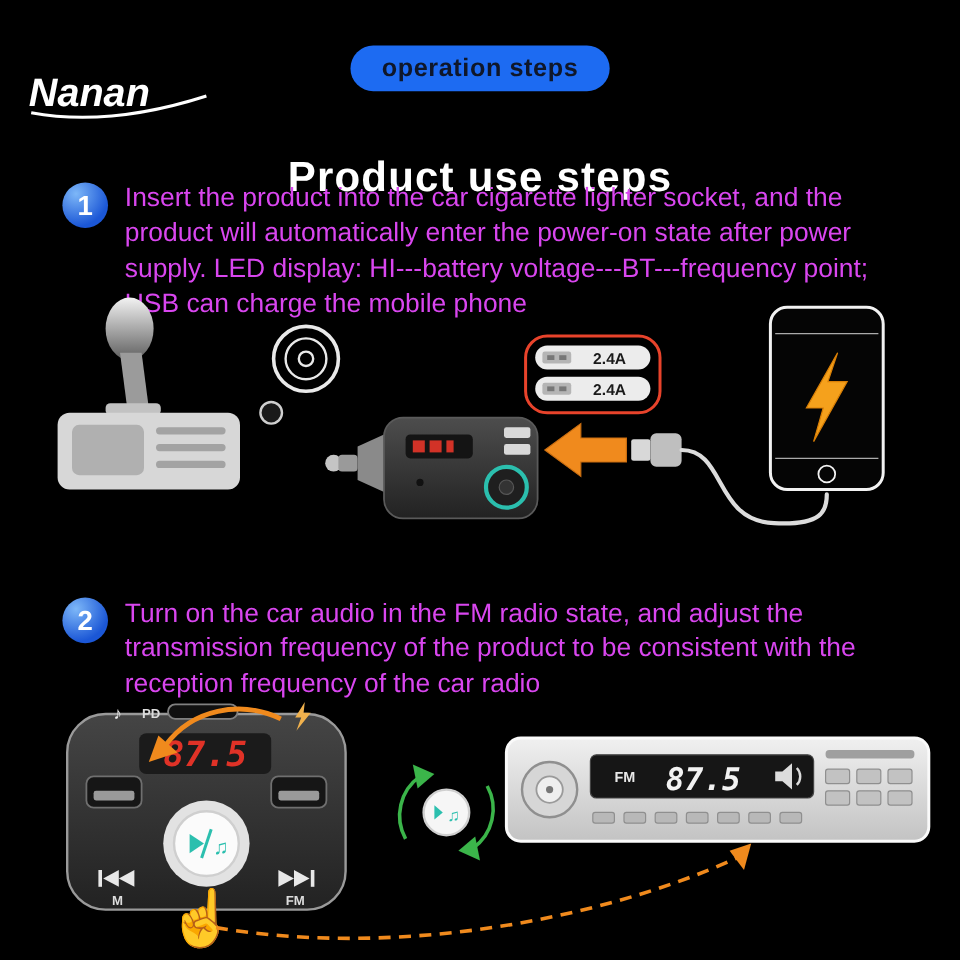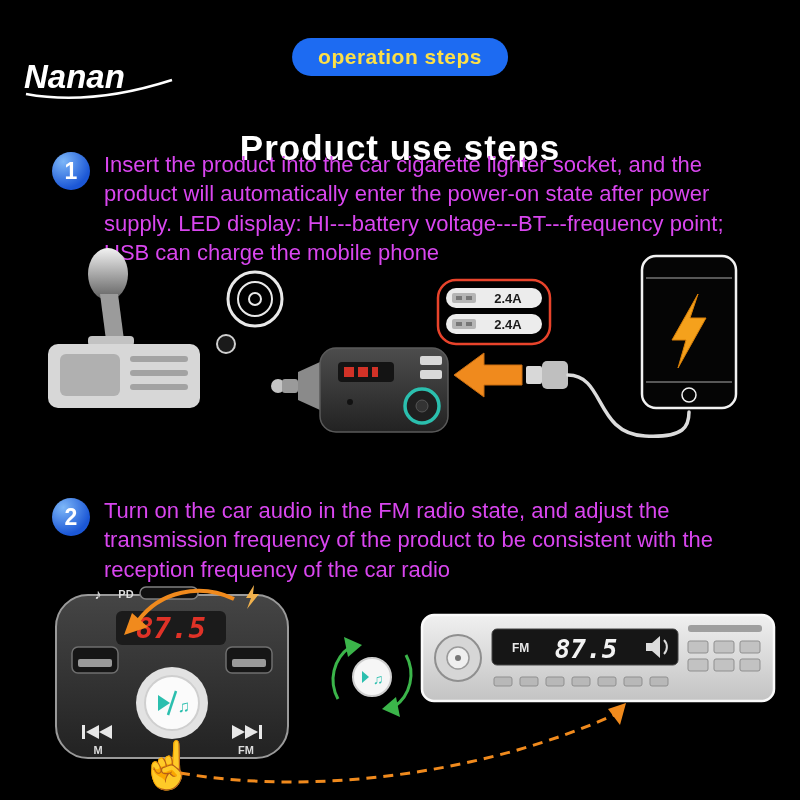--- a/index.html
+++ b/index.html
@@ -1,20 +1,20 @@
 <!DOCTYPE html>
 <html><head>
 <meta charset="utf-8">
 <style>
   html,body{margin:0;padding:0;background:#000;}
   body{width:800px;height:800px;position:relative;overflow:hidden;
        font-family:"Liberation Sans",sans-serif;color:#fff;}
   .logo-wrap{position:absolute;top:10px;left:16px;width:170px;height:60px;margin-top:40px;}
   .badge{position:absolute;top:38px;left:50%;transform:translateX(-50%);
-         background:#1d6bf2;color:#fde047;font-size:21px;font-weight:bold;
+         background:#1d6bf2;color:#0f172a;font-size:21px;font-weight:bold;
          padding:7px 26px;border-radius:22px;letter-spacing:.5px;}
   .page-title{position:absolute;top:84px;left:0;width:100%;text-align:center;
               font-size:35px;font-weight:bold;letter-spacing:1px;margin-top:44px;}
   .step{position:absolute;left:52px;width:706px;display:flex;align-items:flex-start;}
   .step1{top:150px;}
   .step2{top:496px;}
   .step-num{flex:0 0 38px;width:38px;height:38px;border-radius:50%;
             background:radial-gradient(circle at 30% 25%,#7db7f8,#1b57d6 70%);
             color:#fff;font-size:23px;font-weight:bold;display:flex;
             align-items:center;justify-content:center;margin-right:14px;margin-top:2px;

